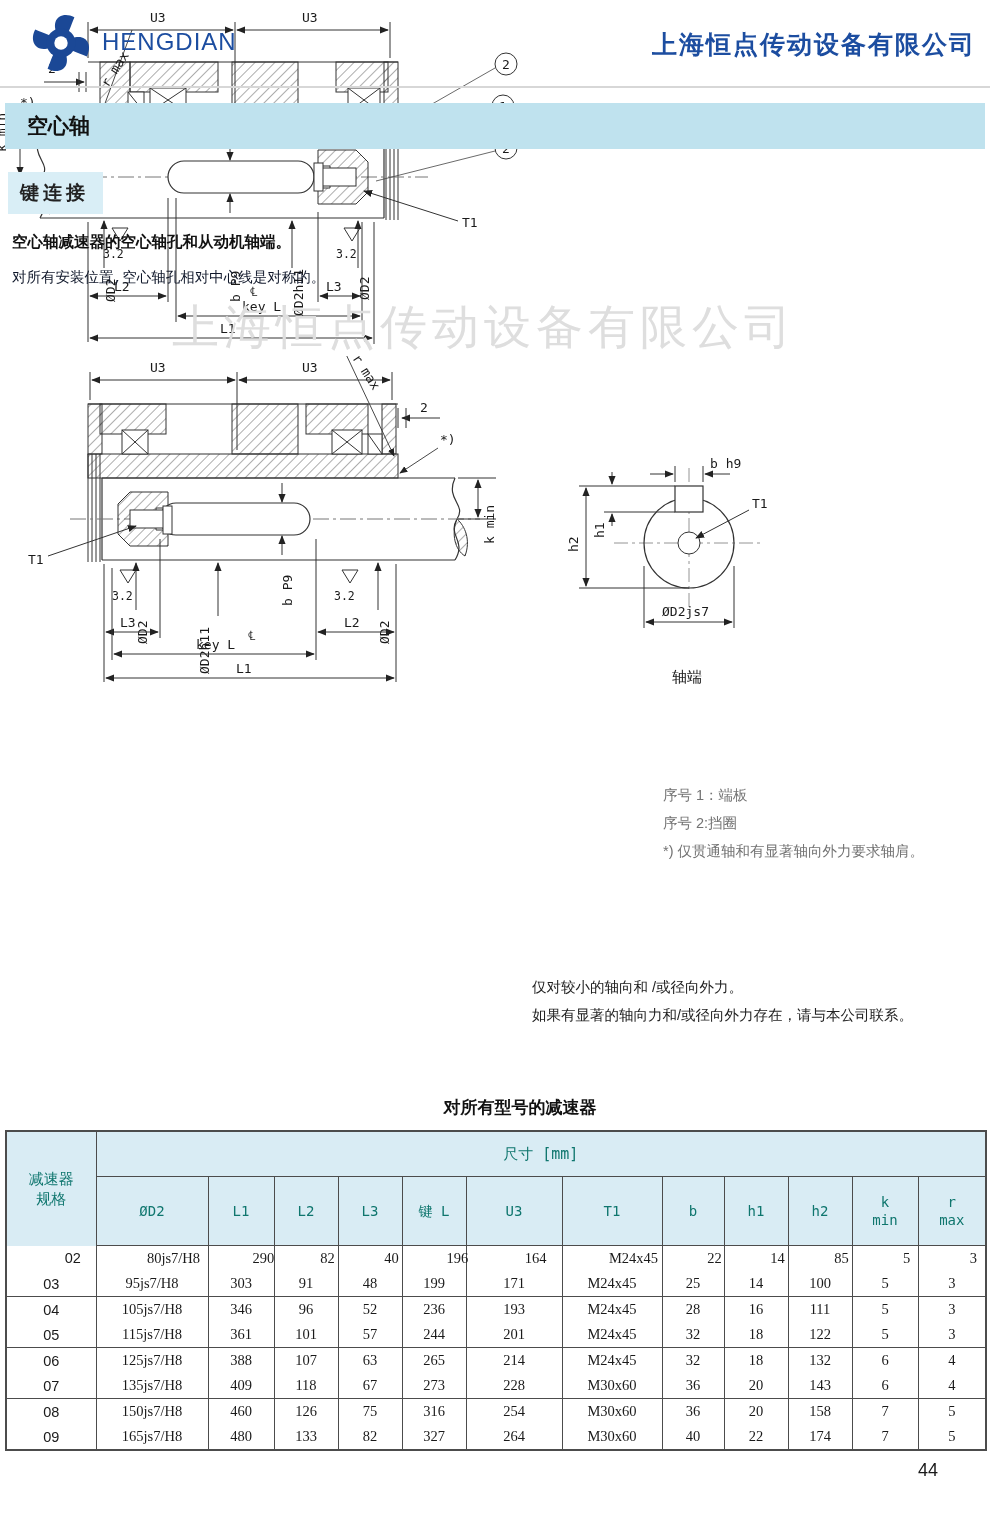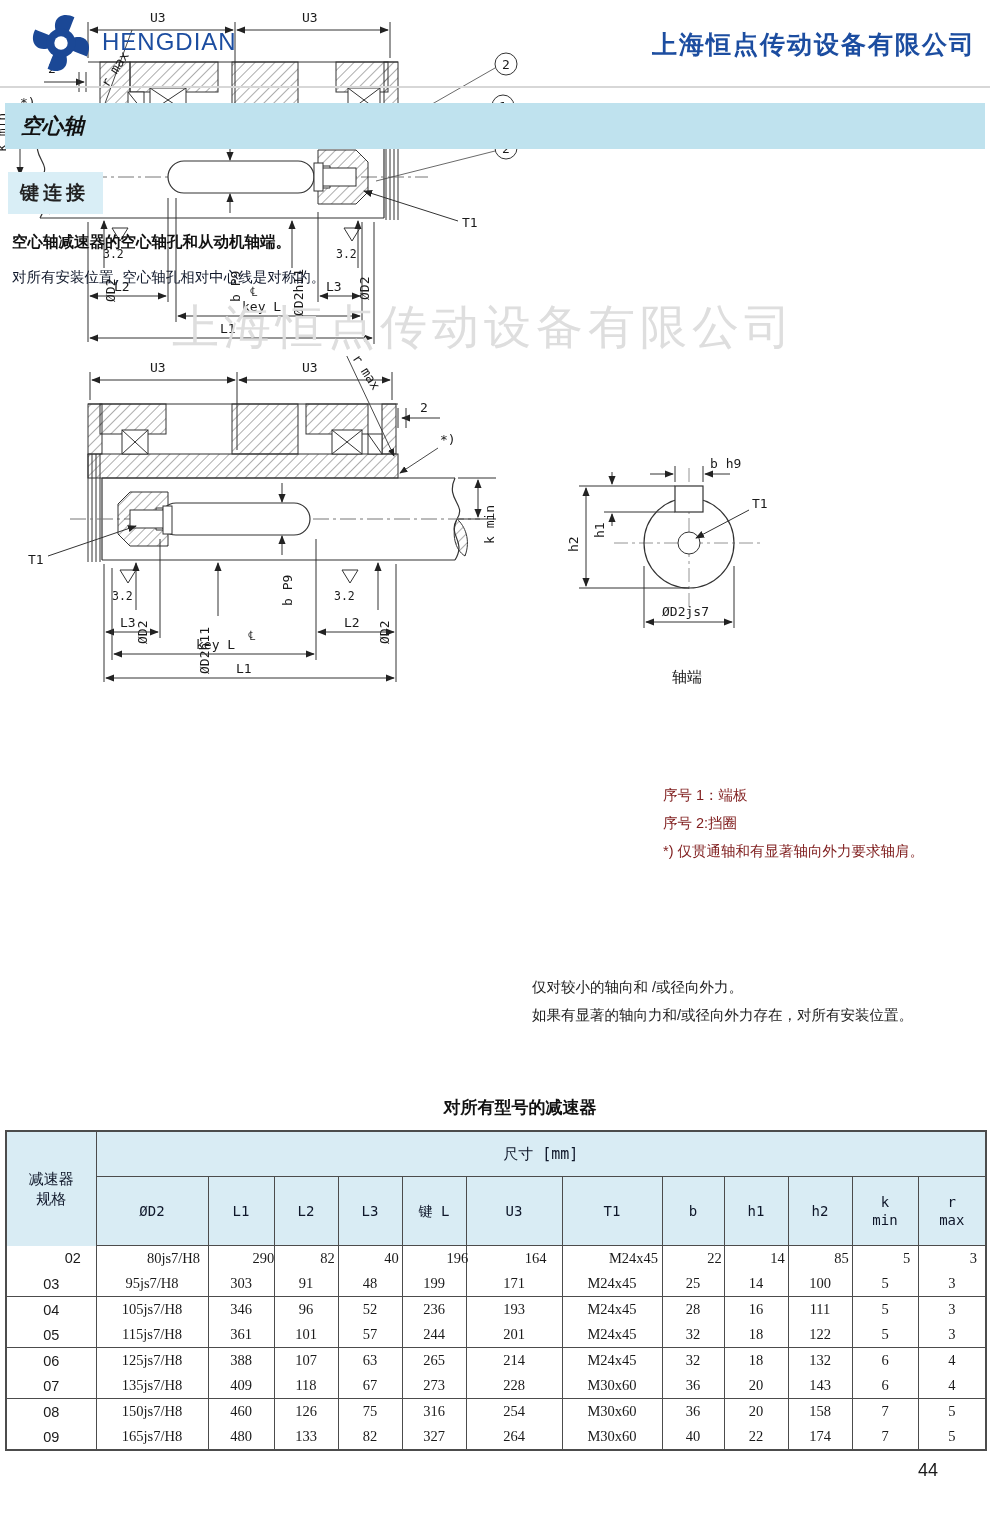--- a/index.html
+++ b/index.html
@@ -10,47 +10,47 @@
   .logo-svg { position:absolute; left:28px; top:10px; }
   .logo-text { position:absolute; left:102px; top:28px; font-size:24px; font-weight:400;
                color:#1c4da0; letter-spacing:1px; }
   .company  { position:absolute; right:14px; top:28px; font-size:25px; font-weight:bold;
               color:#1c4da0; letter-spacing:2px; font-family:"Liberation Serif", serif; }
   .hdr-rule { position:absolute; left:0; top:86px; width:990px; border-top:2px solid #d7d7d7; }
 
   
   .title-bar { position:absolute; left:5px; top:103px; width:980px; height:46px;
                background:#bfe2ee; color:#111; font-size:21px; font-weight:bold;
-               line-height:46px; padding-left:16px; box-sizing:border-box;font-style:italic; }
+               line-height:46px; padding-left:22px; box-sizing:border-box; }
   .section-label { position:absolute; left:8px; top:172px; background:#d9eef6; color:#222;
                    font-size:19px; font-weight:bold; padding:8px 14px 8px 12px; letter-spacing:4px; }
 
   .intro1 { position:absolute; left:12px; top:216px; font-size:15.5px; font-weight:bold; color:#111;text-align:right; }
   .intro2 { position:absolute; left:12px; top:253px; font-size:14.5px; color:#0f172a;font-family:Liberation Mono, monospace; }
 
   .watermark { position:absolute; left:172px; top:296px; font-size:47px; color:#dedede;
                letter-spacing:5px; white-space:nowrap; font-weight:500; z-index:0; }
 
   .drawing { z-index:1; }
   .dl  { font-family:"DejaVu Sans Mono", monospace; font-size:13px; fill:#1a1a1a; }
   .dls { font-family:"DejaVu Sans Mono", monospace; font-size:11.5px; fill:#1a1a1a; }
   .cjk { font-family:"Liberation Sans", sans-serif; font-size:15px; fill:#222; }
 
   .notes { position:absolute; left:663px; top:786px; width:326px; z-index:2; }
-  .notes p { margin:0 0 9px 0; font-size:14.5px; color:#7f1d1d; }
+  .notes p { margin:0 0 9px 0; font-size:14.5px; color:#737373; }
   .footnotes { position:absolute; left:520px; top:978px; width:470px; }
   .footnotes p { margin:0 0 9px 12px; font-size:14.5px; color:#222; }
 
   
   .table-title { position:absolute; left:0; top:1096px; width:990px; text-align:center;
                  font-size:17px; font-weight:bold; color:#111;margin-left:25px; }
   .table-wrap { position:absolute; left:5px; top:1130px; width:980px; }
   table.spec { width:100%; border-collapse:collapse; table-layout:fixed;
                border:2px solid #4c4c4c; }
-  table.spec th { background:#d9ecf4; font-weight:normal; color:#0f172a; }
+  table.spec th { background:#d9ecf4; font-weight:normal; color:#0f766e; }
   th.spec-h { border-right:1px solid #4c4c4c; font-size:15px; white-space:pre-line; line-height:1.35; }
   th.dim-group { border-bottom:1px solid #4c4c4c; height:42px; font-size:15px;
                  font-family:"DejaVu Sans Mono", monospace; }
   tr.col-head th { height:66px; border-left:1px solid #4c4c4c; border-bottom:1.5px solid #4c4c4c;
                    font-family:"DejaVu Sans Mono", monospace; font-size:14px; white-space:pre-line;
                    line-height:1.3; }
   tr.col-head th:first-child { border-left:none; }
   table.spec td { height:23px; text-align:center; border-left:1px solid #4c4c4c;
                   font-family:"Liberation Serif", serif; font-size:14.5px; color:#1a1a1a; }
   table.spec td:first-child { border-left:none; font-family:"Liberation Sans", sans-serif;
@@ -407,21 +407,21 @@
 
   
   <div class="notes">
     <p>序号 1：端板</p>
     <p>序号 2:挡圈</p>
     <p>*)  仅贯通轴和有显著轴向外力要求轴肩。</p>
   </div>
 
   <div class="footnotes">
     <p>仅对较小的轴向和 /或径向外力。</p>
-    <p>如果有显著的轴向力和/或径向外力存在，对所有安装位置。</p>
+    <p>如果有显著的轴向力和/或径向外力存在，请与本公司联系。</p>
   </div>
 
   
   <div class="table-title">对所有型号的减速器</div>
   <div class="table-wrap">
     <table class="spec">
       <colgroup>
         <col style="width:90px">
           <col style="width:112px">
           <col style="width:66px">

